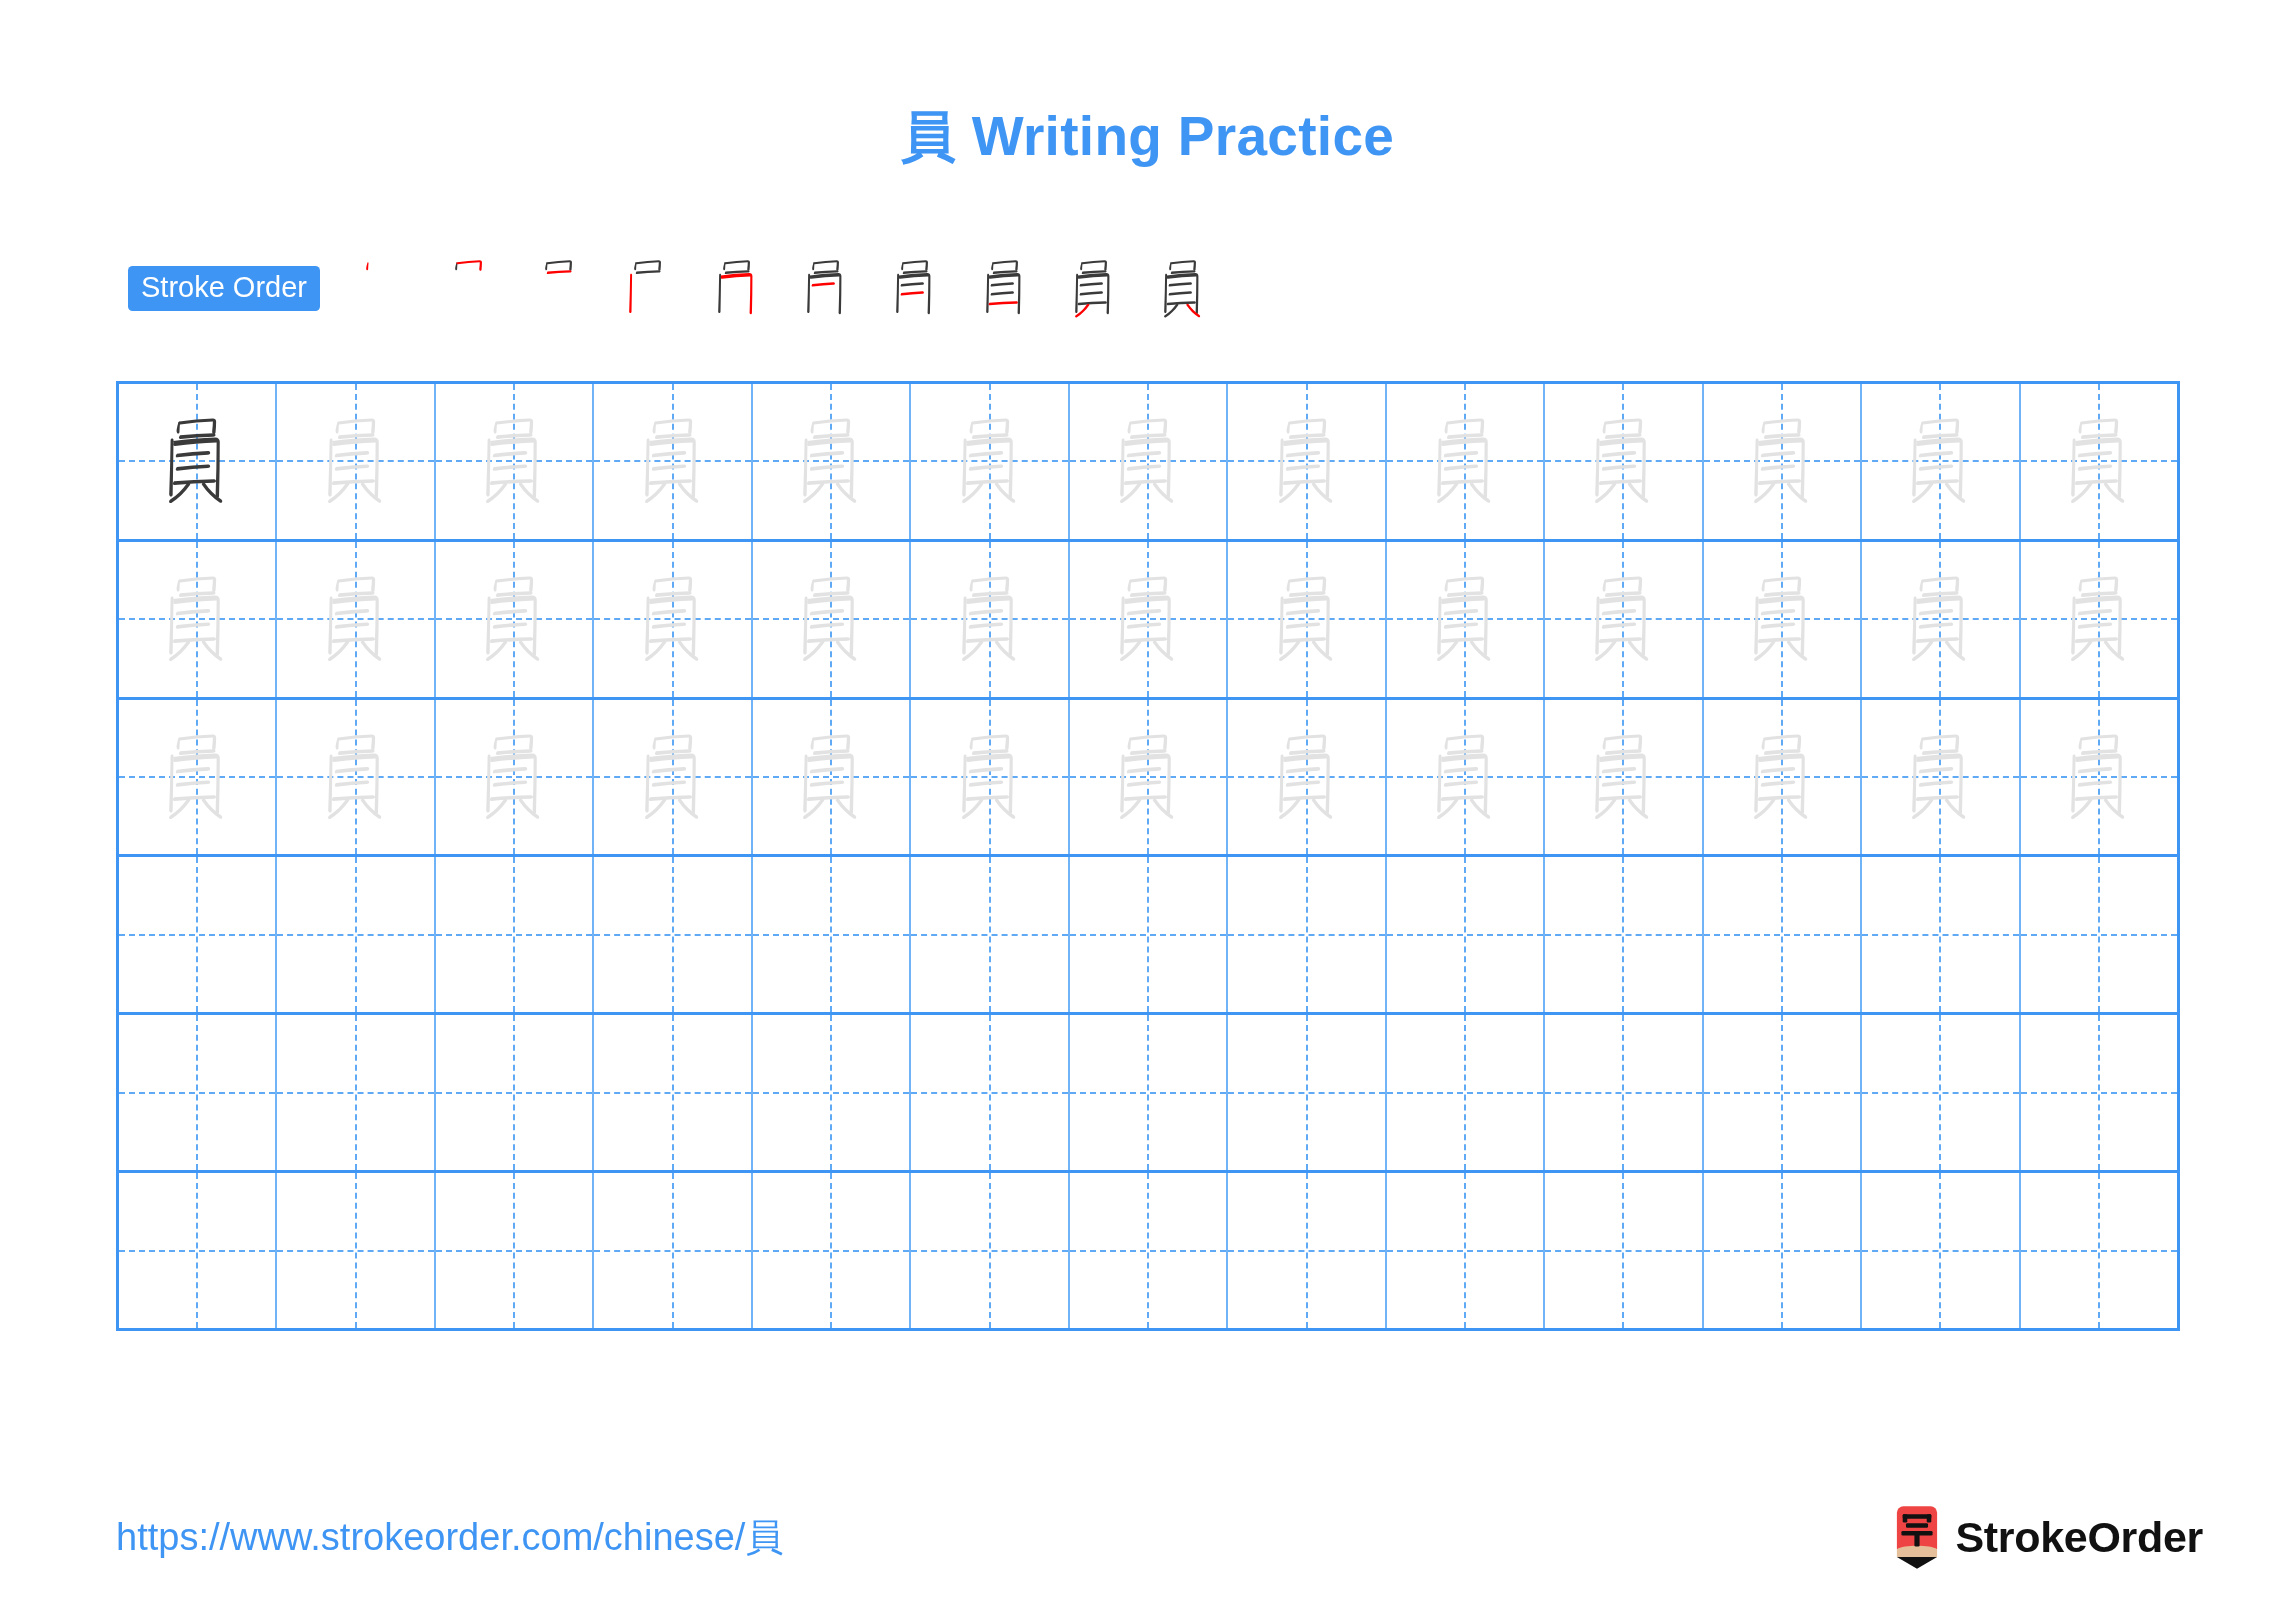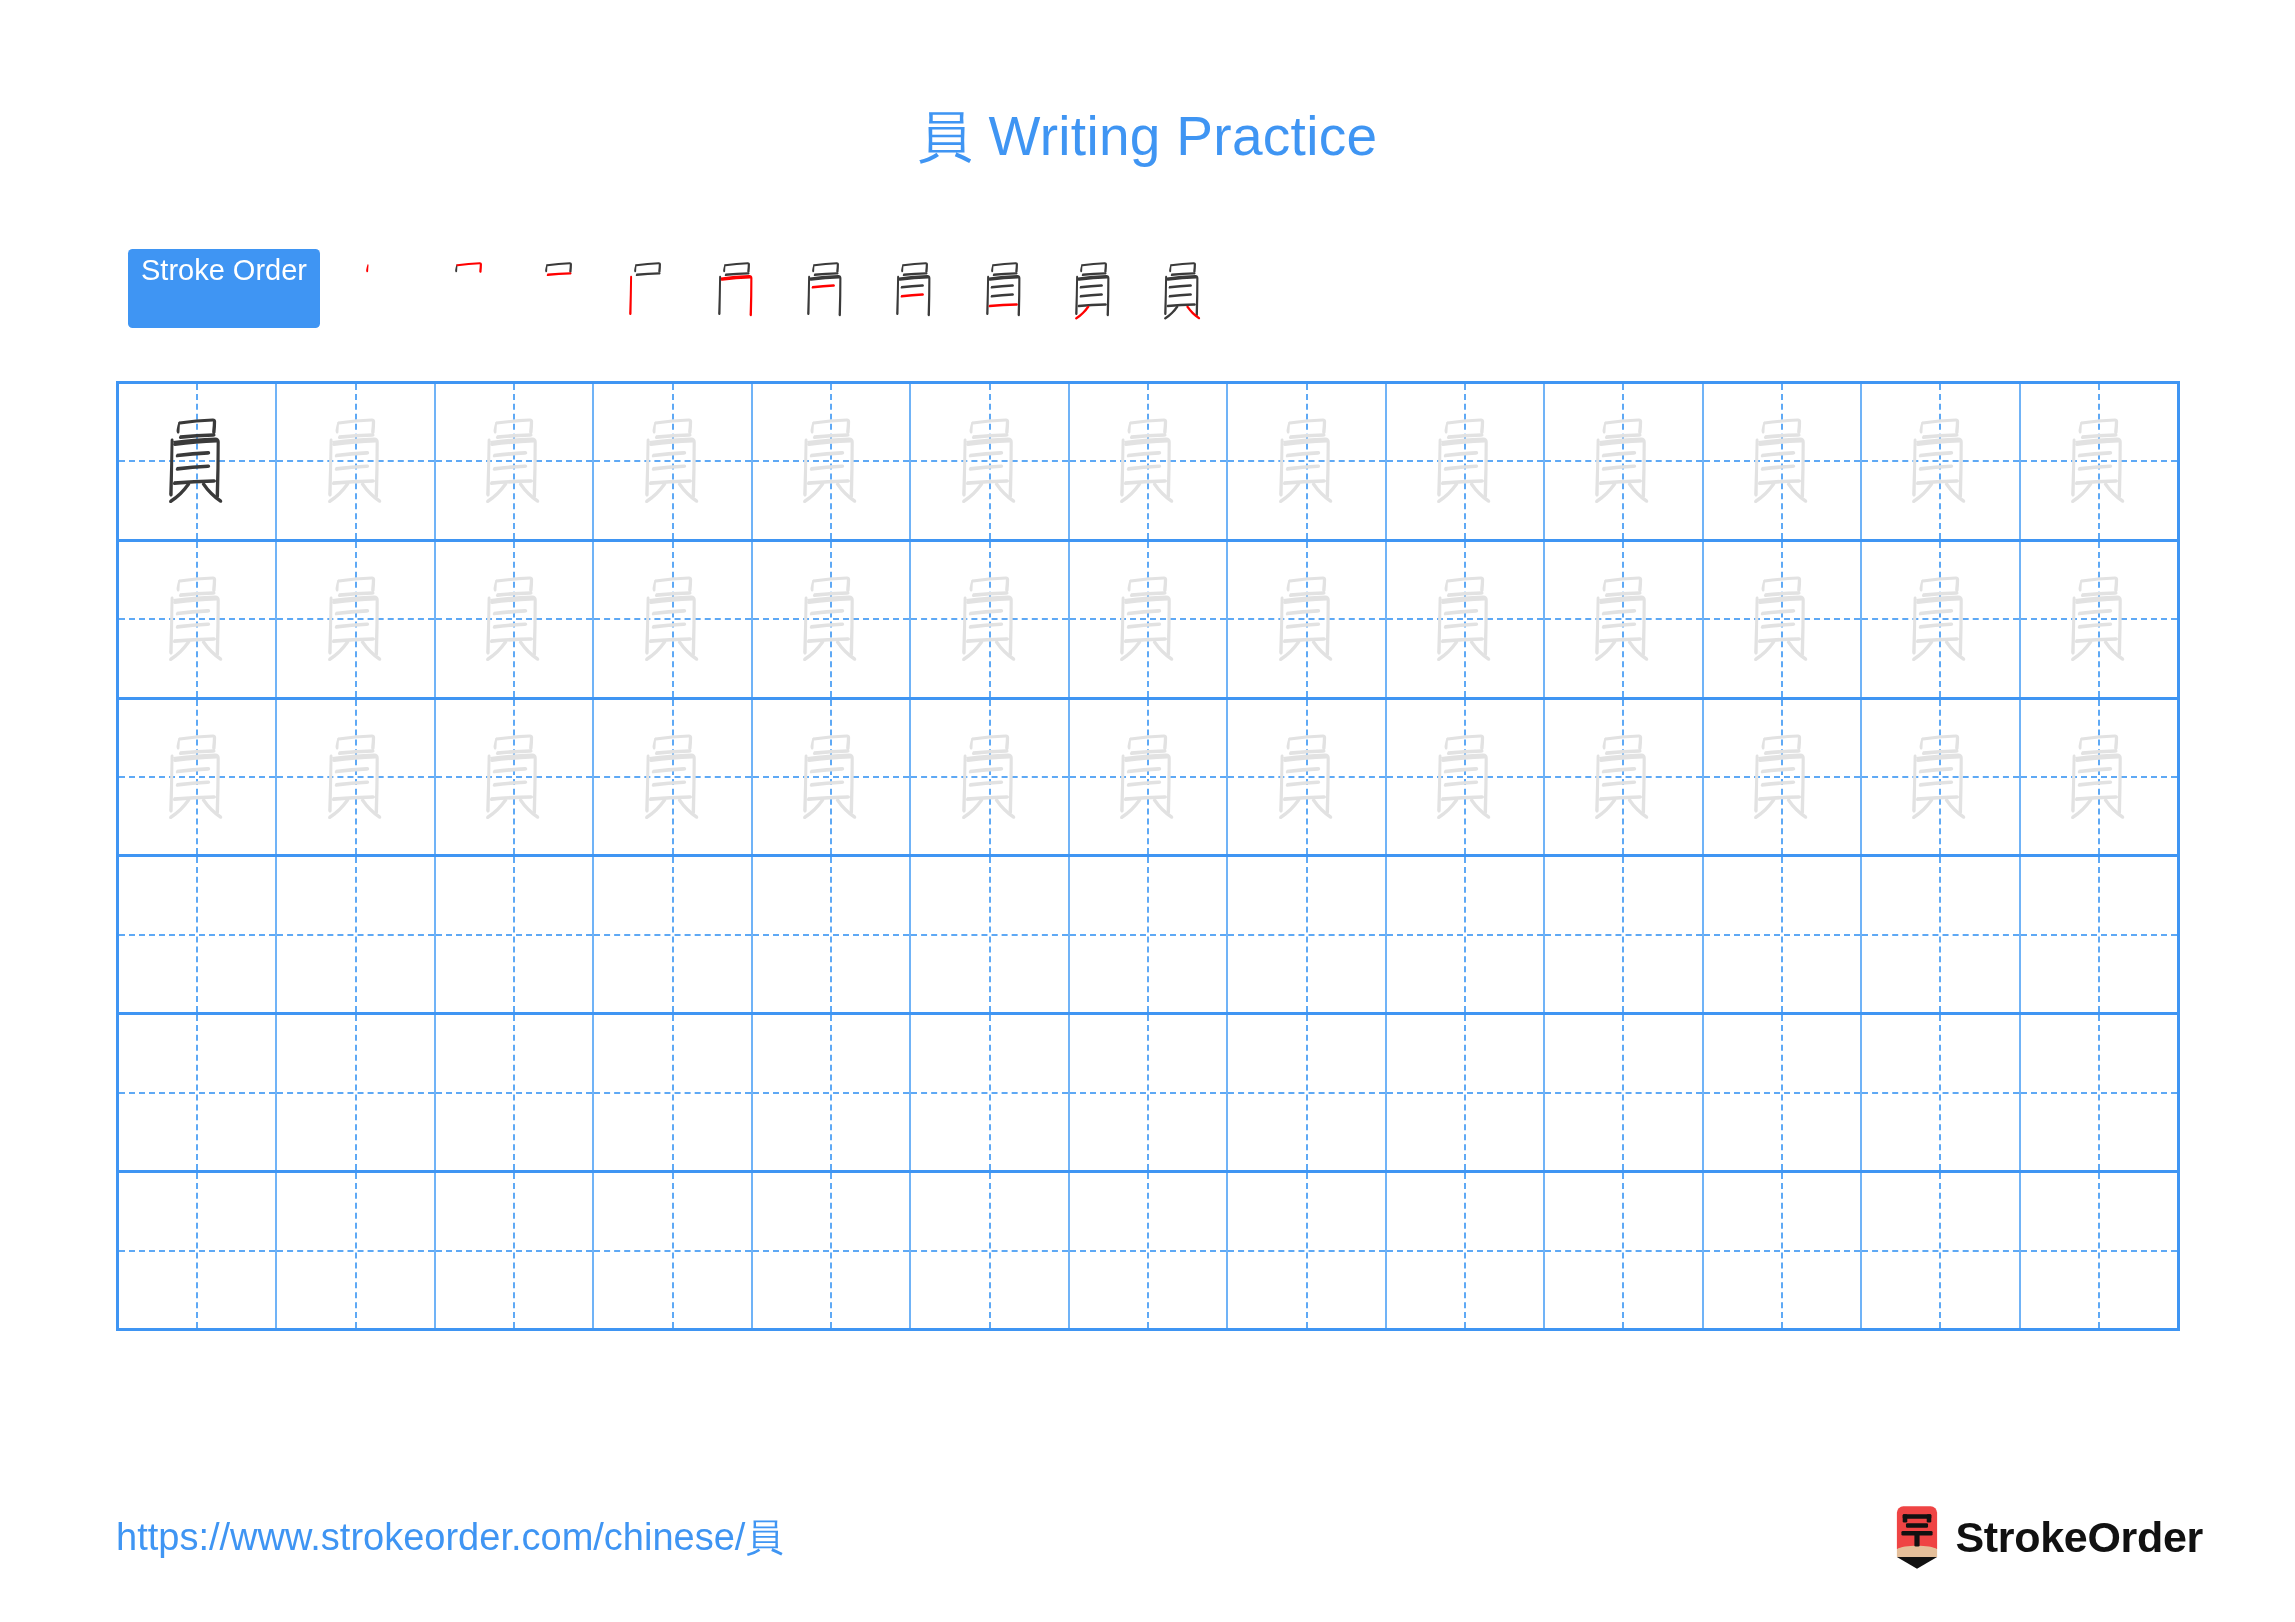--- a/index.html
+++ b/index.html
@@ -23,33 +23,34 @@
   .title-bar {
     position: absolute;
     top: 105px;
     left: 0;
     width: 2295px;
     text-align: center;
   }
   .title-text {
     display: inline-block;
     font-size: 55px;
-    font-weight: 400;
+    font-weight: 700;
     color: #3f95f3;
     letter-spacing: 0.3px;
     line-height: 1.15;
     white-space: nowrap;
   }
 
   
   .stroke-row {
     position: absolute;
     top: 249px;
     left: 128px;
     display: flex;
+    align-items: center;
     height: 79px;
   }
   .stroke-badge {
     background: #3f95f3;
     color: #ffffff;
     font-size: 29px;
     font-weight: 400;
     padding: 7.2px 13px 9.8px 13px;
     border-radius: 4.6px;
     white-space: nowrap;

